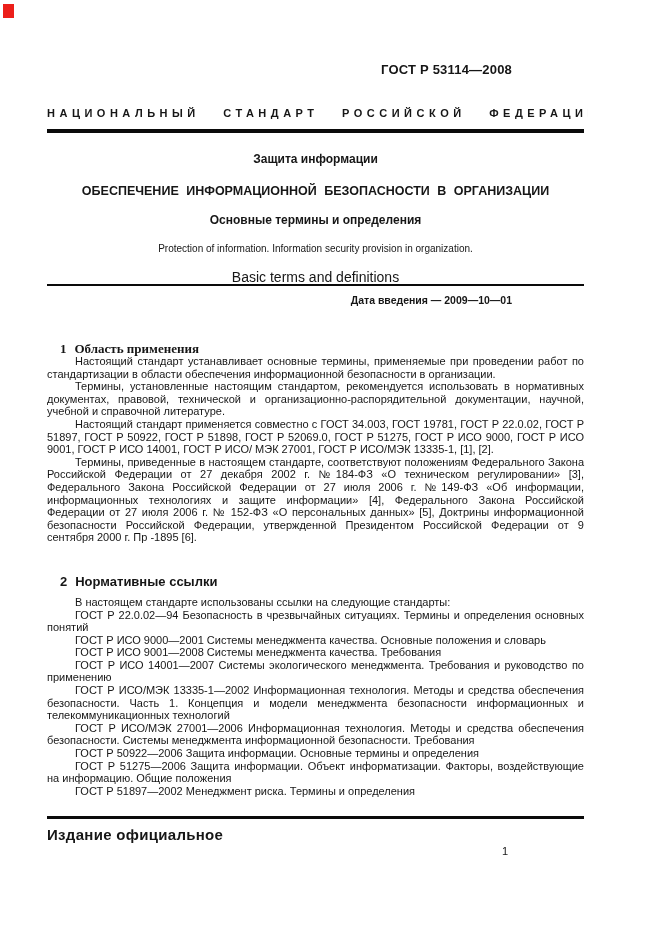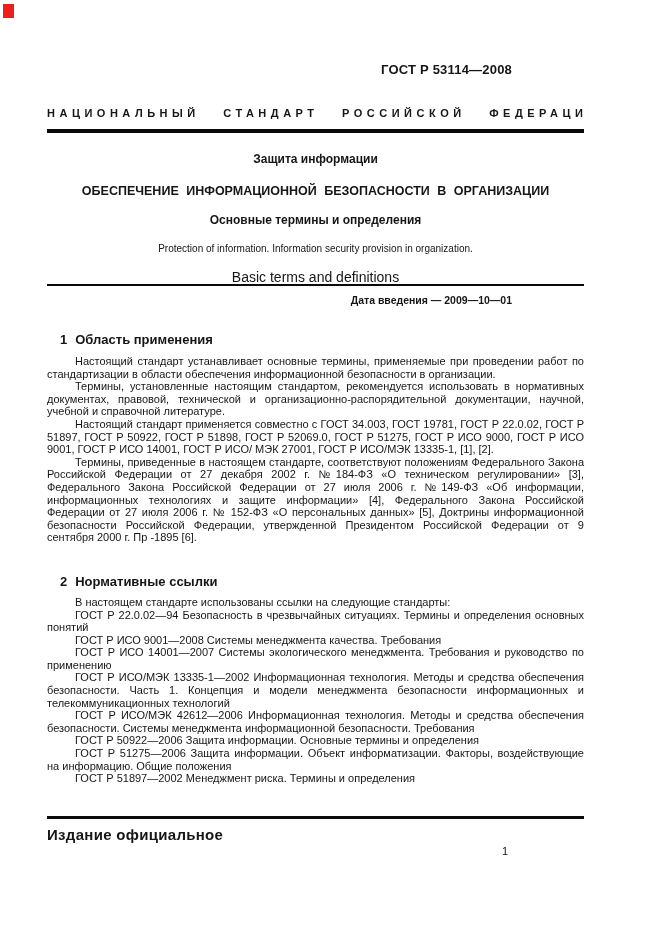--- a/index.html
+++ b/index.html
@@ -50,21 +50,21 @@
   .body-text {
     position: absolute; top: 355px; left: 47px; width: 537px;
     font-size: 11px; line-height: 12.6px; text-align: justify;
   }
   .body-text p { margin: 0; text-indent: 28px; }
 
   .sec-heading {
     font-size: 13px; font-weight: bold; text-align: left; text-indent: 0;
     margin: 0 0 0 13px; line-height: 16px;
   }
-  .sec-heading-1 { position: absolute; top: 332px; left: 60px; margin: 0; }
+  .sec-heading-1 { position: absolute; top: 341px; left: 60px; margin: 0; font-family: Liberation Serif, serif; }
   .sec-heading-2 { margin-top: 30px; margin-bottom: 6px; }
   .sec-num { margin-right: 8px; }
 
   .footer-rule {
     position: absolute; top: 816px; left: 47px; width: 537px; height: 3px;
     background: #0a0a0a;
   }
   .official-note {
     position: absolute; top: 826px; left: 47px;
     font-size: 15px; font-weight: bold; letter-spacing: 0.3px;
@@ -105,24 +105,25 @@
     <p>Термины, установленные настоящим стандартом, рекомендуется использовать в нормативных документах, правовой, технической и организационно-распорядительной документации, научной, учебной и справочной литературе.</p>
     <p>Настоящий стандарт применяется совместно с ГОСТ 34.003, ГОСТ 19781, ГОСТ Р 22.0.02, ГОСТ Р 51897, ГОСТ Р 50922, ГОСТ Р 51898, ГОСТ Р 52069.0, ГОСТ Р 51275, ГОСТ Р ИСО 9000, ГОСТ Р ИСО 9001, ГОСТ Р ИСО 14001, ГОСТ Р ИСО/ МЭК 27001, ГОСТ Р ИСО/МЭК 13335-1, [1], [2].</p>
     <p>Термины, приведенные в настоящем стандарте, соответствуют положениям Федерального Закона Российской Федерации от 27 декабря 2002 г. №184-ФЗ «О техническом регулировании» [3], Федерального Закона Российской Федерации от 27 июля 2006 г. №149-ФЗ «Об информации, информационных технологиях и защите информации» [4], Федерального Закона Российской Федерации от 27 июля 2006 г. № 152-ФЗ «О персональных данных» [5], Доктрины информационной безопасности Российской Федерации, утвержденной Президентом Российской Федерации от 9 сентября 2000 г. Пр -1895 [6].</p>
 
     <h2 class="sec-heading sec-heading-2">
       <span class="sec-num">2</span><span>Нормативные ссылки</span>
     </h2>
 
     <p>В настоящем стандарте использованы ссылки на следующие стандарты:</p>
     <p>ГОСТ  Р 22.0.02—94 Безопасность в чрезвычайных ситуациях. Термины и определения основных понятий</p>
+    <p>ГОСТ  Р ИСО 9000—2001 Системы менеджмента качества. Основные положения и словарь</p>
     <p>ГОСТ  Р ИСО 9001—2008 Системы менеджмента качества. Требования</p>
     <p>ГОСТ  Р ИСО 14001—2007 Системы экологического менеджмента. Требования и руководство по применению</p>
     <p>ГОСТ  Р ИСО/МЭК 13335-1—2002 Информационная технология. Методы и средства обеспечения безопасности. Часть 1. Концепция и модели менеджмента безопасности информационных и телекоммуникационных технологий</p>
-    <p>ГОСТ  Р ИСО/МЭК 42612—2006 Информационная технология. Методы и средства обеспечения безопасности. Системы менеджмента информационной безопасности. Требования</p>
+    <p>ГОСТ  Р ИСО/МЭК 27001—2006 Информационная технология. Методы и средства обеспечения безопасности. Системы менеджмента информационной безопасности. Требования</p>
     <p>ГОСТ  Р 50922—2006 Защита информации. Основные термины и определения</p>
     <p>ГОСТ  Р 51275—2006 Защита информации. Объект информатизации. Факторы, воздействующие на информацию. Общие положения</p>
     <p>ГОСТ  Р 51897—2002 Менеджмент риска. Термины и определения</p>
   </div>
 
   <div class="footer-rule"></div>
   <div class="official-note">Издание официальное</div>
   <div class="page-number">1</div>
 
 </div>

